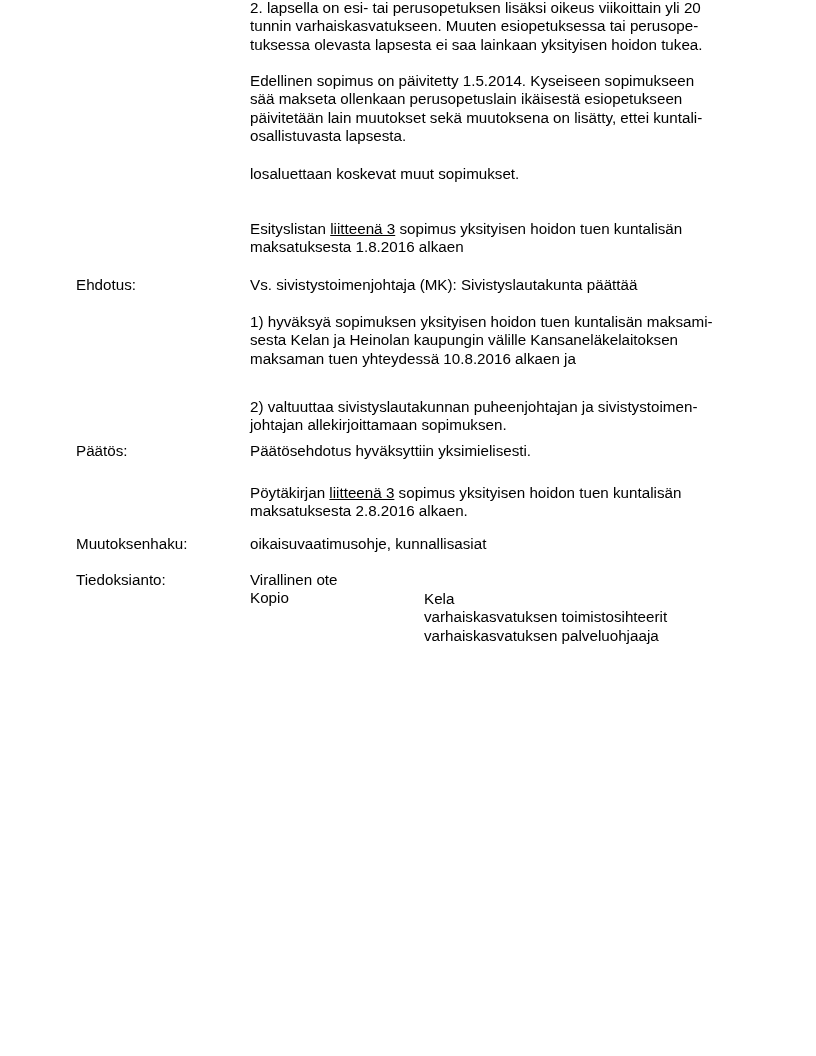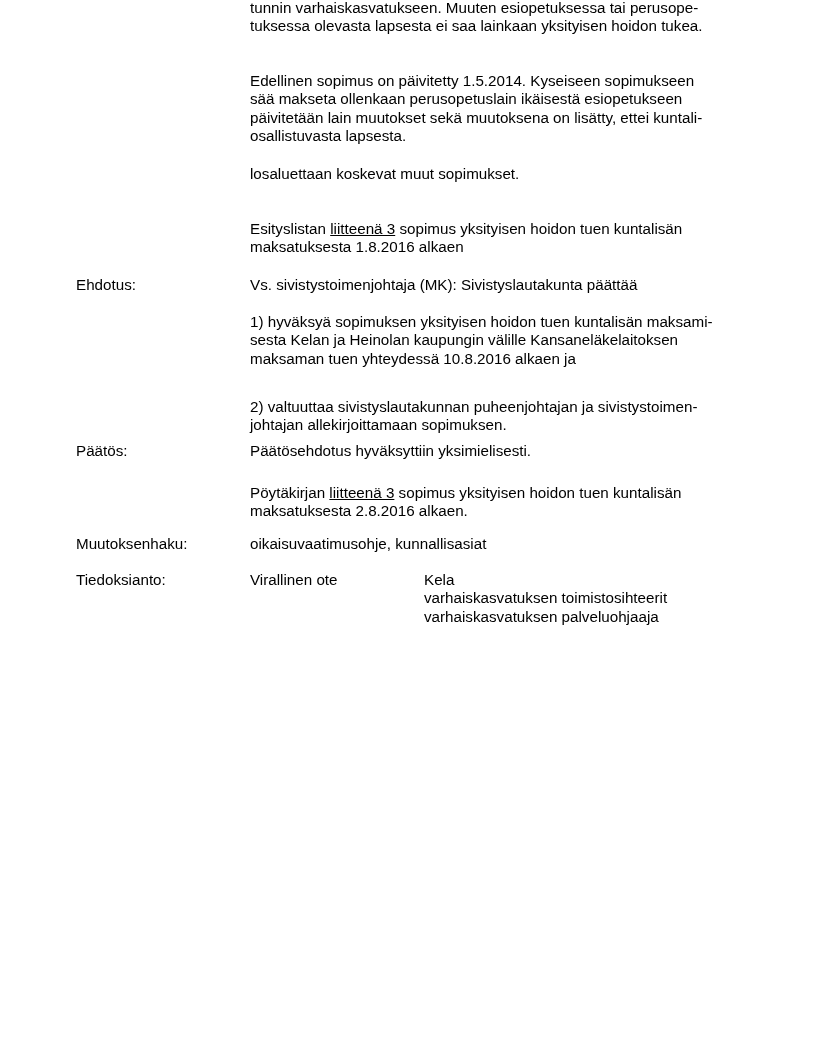--- a/index.html
+++ b/index.html
@@ -2,26 +2,27 @@
 <html><head>
 <meta charset="utf-8">
 <style>
   html, body { margin: 0; padding: 0; background: #ffffff; }
   body { width: 816px; height: 1056px; position: relative; overflow: hidden;
          font-family: "Liberation Sans", sans-serif; font-size: 15.2px; color: #000; }
   .label { position: absolute; left: 76px; white-space: nowrap; }
   .para { position: absolute; left: 250px; width: 500px; }
   .line { display: block; height: 18.4px; line-height: 18.4px; white-space: nowrap; }
   .u { text-decoration: underline; }
-  .col2 { position: absolute; left: 424px; }
+  .col2 { position: absolute; left: 424px; margin-top: 19px; }
 </style>
 </head>
 <body>
 
 <div class="para" style="top:-1px">
+  <span class="line">2. lapsella on esi- tai perusopetuksen lisäksi oikeus viikoittain yli 20</span>
   <span class="line">tunnin varhaiskasvatukseen. Muuten esiopetuksessa tai perusope-</span>
   <span class="line">tuksessa olevasta lapsesta ei saa lainkaan yksityisen hoidon tukea.</span>
 </div>
 
 <div class="para" style="top:72px">
   <span class="line">Edellinen sopimus on päivitetty 1.5.2014. Kyseiseen sopimukseen</span>
   <span class="line">sää makseta ollenkaan perusopetuslain ikäisestä esiopetukseen</span>
   <span class="line">päivitetään lain muutokset sekä muutoksena on lisätty, ettei kuntali-</span>
   <span class="line">osallistuvasta lapsesta.</span>
 </div>
@@ -63,19 +64,20 @@
 </div>
 
 <div class="label" style="top:535px; line-height:18.4px">Muutoksenhaku:</div>
 <div class="para" style="top:535px">
   <span class="line">oikaisuvaatimusohje, kunnallisasiat</span>
 </div>
 
 <div class="label" style="top:571px; line-height:18.4px">Tiedoksianto:</div>
 <div class="para" style="top:571px">
   <span class="line">Virallinen ote</span>
+  <span class="line">Kopio</span>
   <span class="line"></span>
 </div>
 <div class="col2" style="top:571px">
   <span class="line">Kela</span>
   <span class="line">varhaiskasvatuksen toimistosihteerit</span>
   <span class="line">varhaiskasvatuksen palveluohjaaja</span>
 </div>
 
 </body></html>

